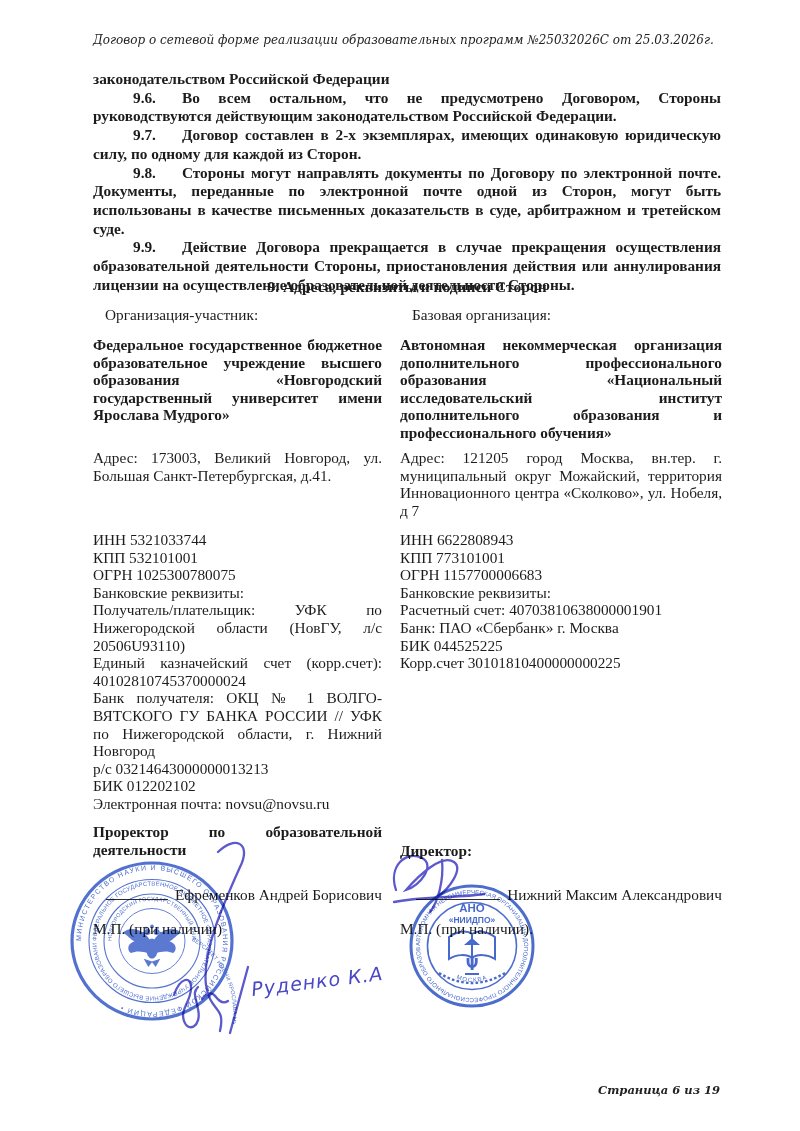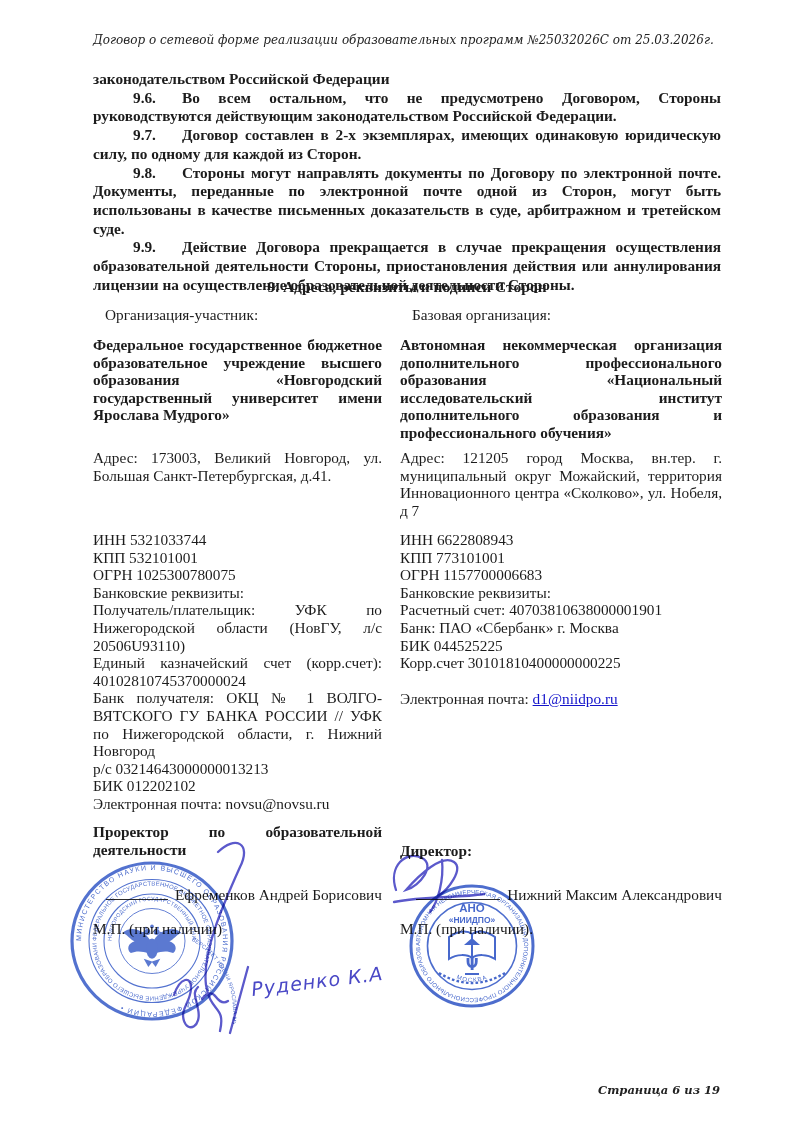--- a/index.html
+++ b/index.html
@@ -81,21 +81,20 @@
     <div class="req">
       <div>ИНН 6622808943</div>
       <div>КПП 773101001</div>
       <div>ОГРН 1157700006683</div>
       <div>Банковские реквизиты:</div>
       <div>Расчетный счет: 40703810638000001901</div>
       <div>Банк: ПАО «Сбербанк» г. Москва</div>
       <div>БИК 044525225</div>
       <div>Корр.счет 30101810400000000225</div>
     </div>
-    <div class="emailrow"><span>Электронная почта: </span><a class="elink">d1@niidpo.ru</a></div>
     <div class="sigtitleR">Директор:</div>
     <div class="sigrow"><span class="sline slineR"></span><span>Нижний Максим Александрович</span></div>
     <div class="mprow">М.П. (при наличии).</div>
   </div>
 
   <svg class="overlay" style="left:66px;top:858px;" width="172" height="166" viewBox="0 0 172 166">
     <g fill="none" stroke="#2e54c5" opacity="0.82">
       <ellipse cx="86" cy="83" rx="80" ry="78" stroke-width="3.2"></ellipse>
       <ellipse cx="86" cy="83" rx="63" ry="61.5" stroke-width="1.1"></ellipse>
       <ellipse cx="86" cy="83" rx="48" ry="47" stroke-width="1.1"></ellipse>

